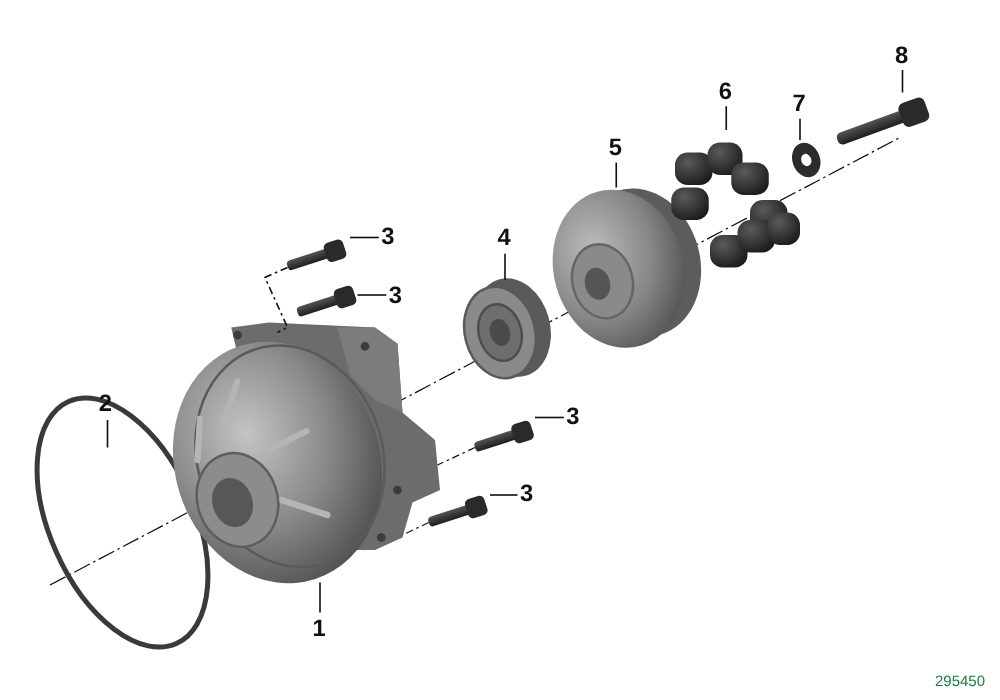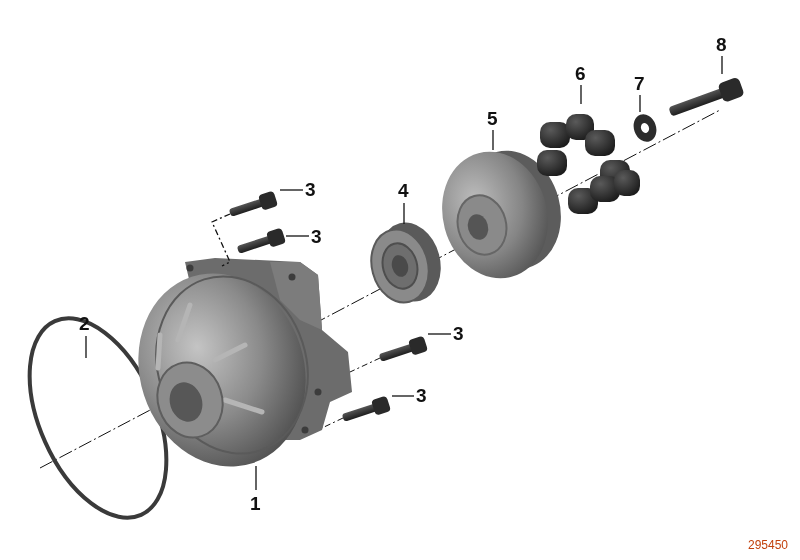--- a/index.html
+++ b/index.html
@@ -2,21 +2,21 @@
 <html><head>
   <meta charset="utf-8">
   <style>
     html, body { margin: 0; padding: 0; background: #ffffff; }
     body { width: 800px; height: 560px; position: relative; overflow: hidden;
            font-family: "Liberation Sans", sans-serif; }
     #diagram { position: absolute; left: 0; top: 0; width: 800px; height: 560px; }
     .callout { position: absolute; font-family: "Liberation Sans", sans-serif;
                font-weight: bold; font-size: 19px; color: #111; line-height: 1; }
     .diagram-id { position: absolute; right: 12px; bottom: 8px;
-                  font-family: "Liberation Sans", sans-serif; font-size: 12px; color: #c2410c; }
+                  font-family: "Liberation Sans", sans-serif; font-size: 12px; color: #15803d; }
   </style>
 </head>
 <body>
 
 <svg id="diagram" viewBox="0 0 800 560" xmlns="http://www.w3.org/2000/svg">
   <defs>
     <radialGradient id="gMetal" cx="40%" cy="35%" r="70%">
       <stop offset="0%" stop-color="#c4c4c4"></stop>
       <stop offset="55%" stop-color="#8a8a8a"></stop>
       <stop offset="100%" stop-color="#4e4e4e"></stop>

